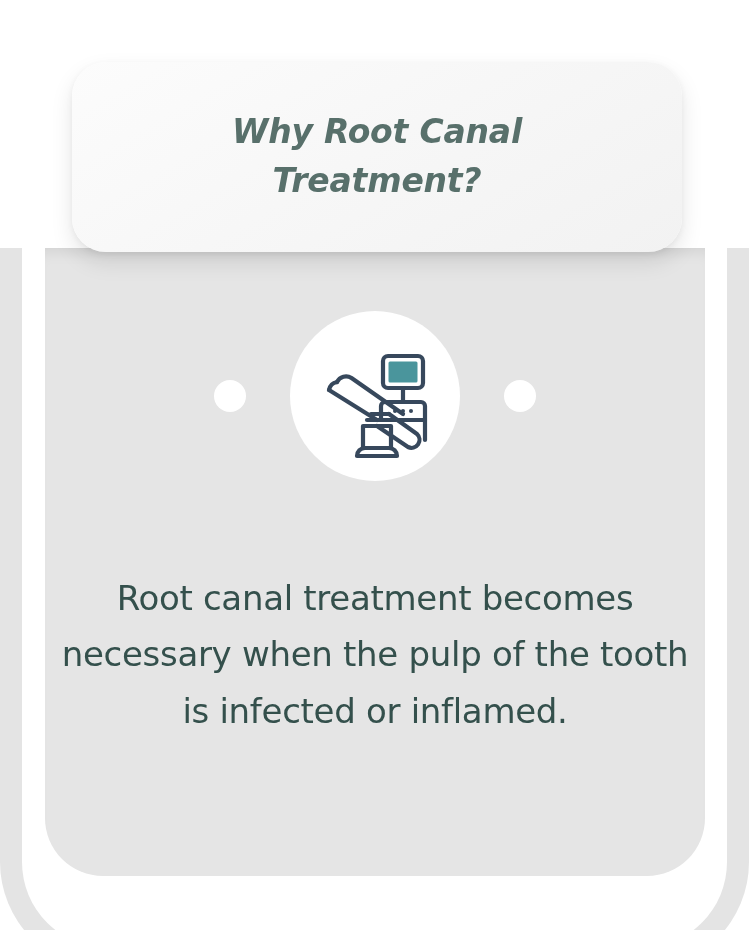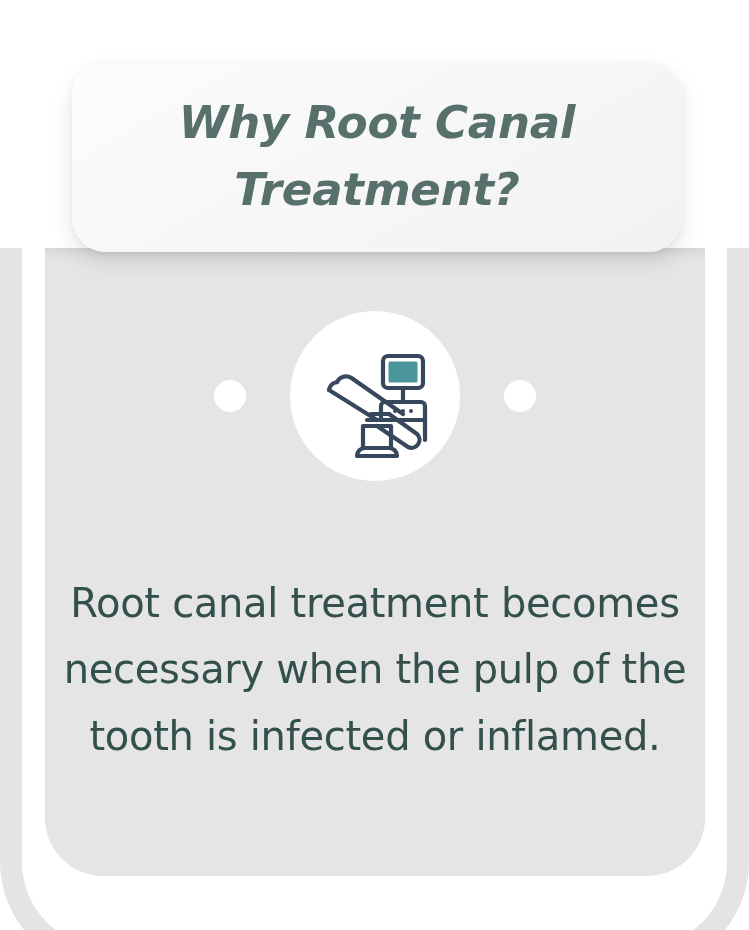--- a/index.html
+++ b/index.html
@@ -57,21 +57,21 @@
                 0 2px 6px rgba(0,0,0,0.05);
     display: flex;
     align-items: center;
     justify-content: center;
     z-index: 5;
   }
   #card-title {
     margin: 16px;
     padding: 0 34px;
     font-family: "DejaVu Sans", sans-serif;
-    font-size: 45px;
+    font-size: 33px;
     font-weight: bold;
     font-style: italic;
     color: #58706b;
     text-align: center;
     line-height: 1.48;
     letter-spacing: -0.2px;
   }
 
   
   #icon-row {
@@ -107,21 +107,21 @@
   #dental-chair-icon { display: block; }
 
   
   #body-text {
     position: absolute;
     left: 60px;
     top: 570px;
     width: 630px;
     margin: 0;
     font-family: "DejaVu Sans", sans-serif;
-    font-size: 40px;
+    font-size: 34px;
     font-weight: normal;
     color: #34504c;
     text-align: center;
     line-height: 1.66;
     letter-spacing: -0.3px;
   }
 </style>
 </head>
 <body>
 

